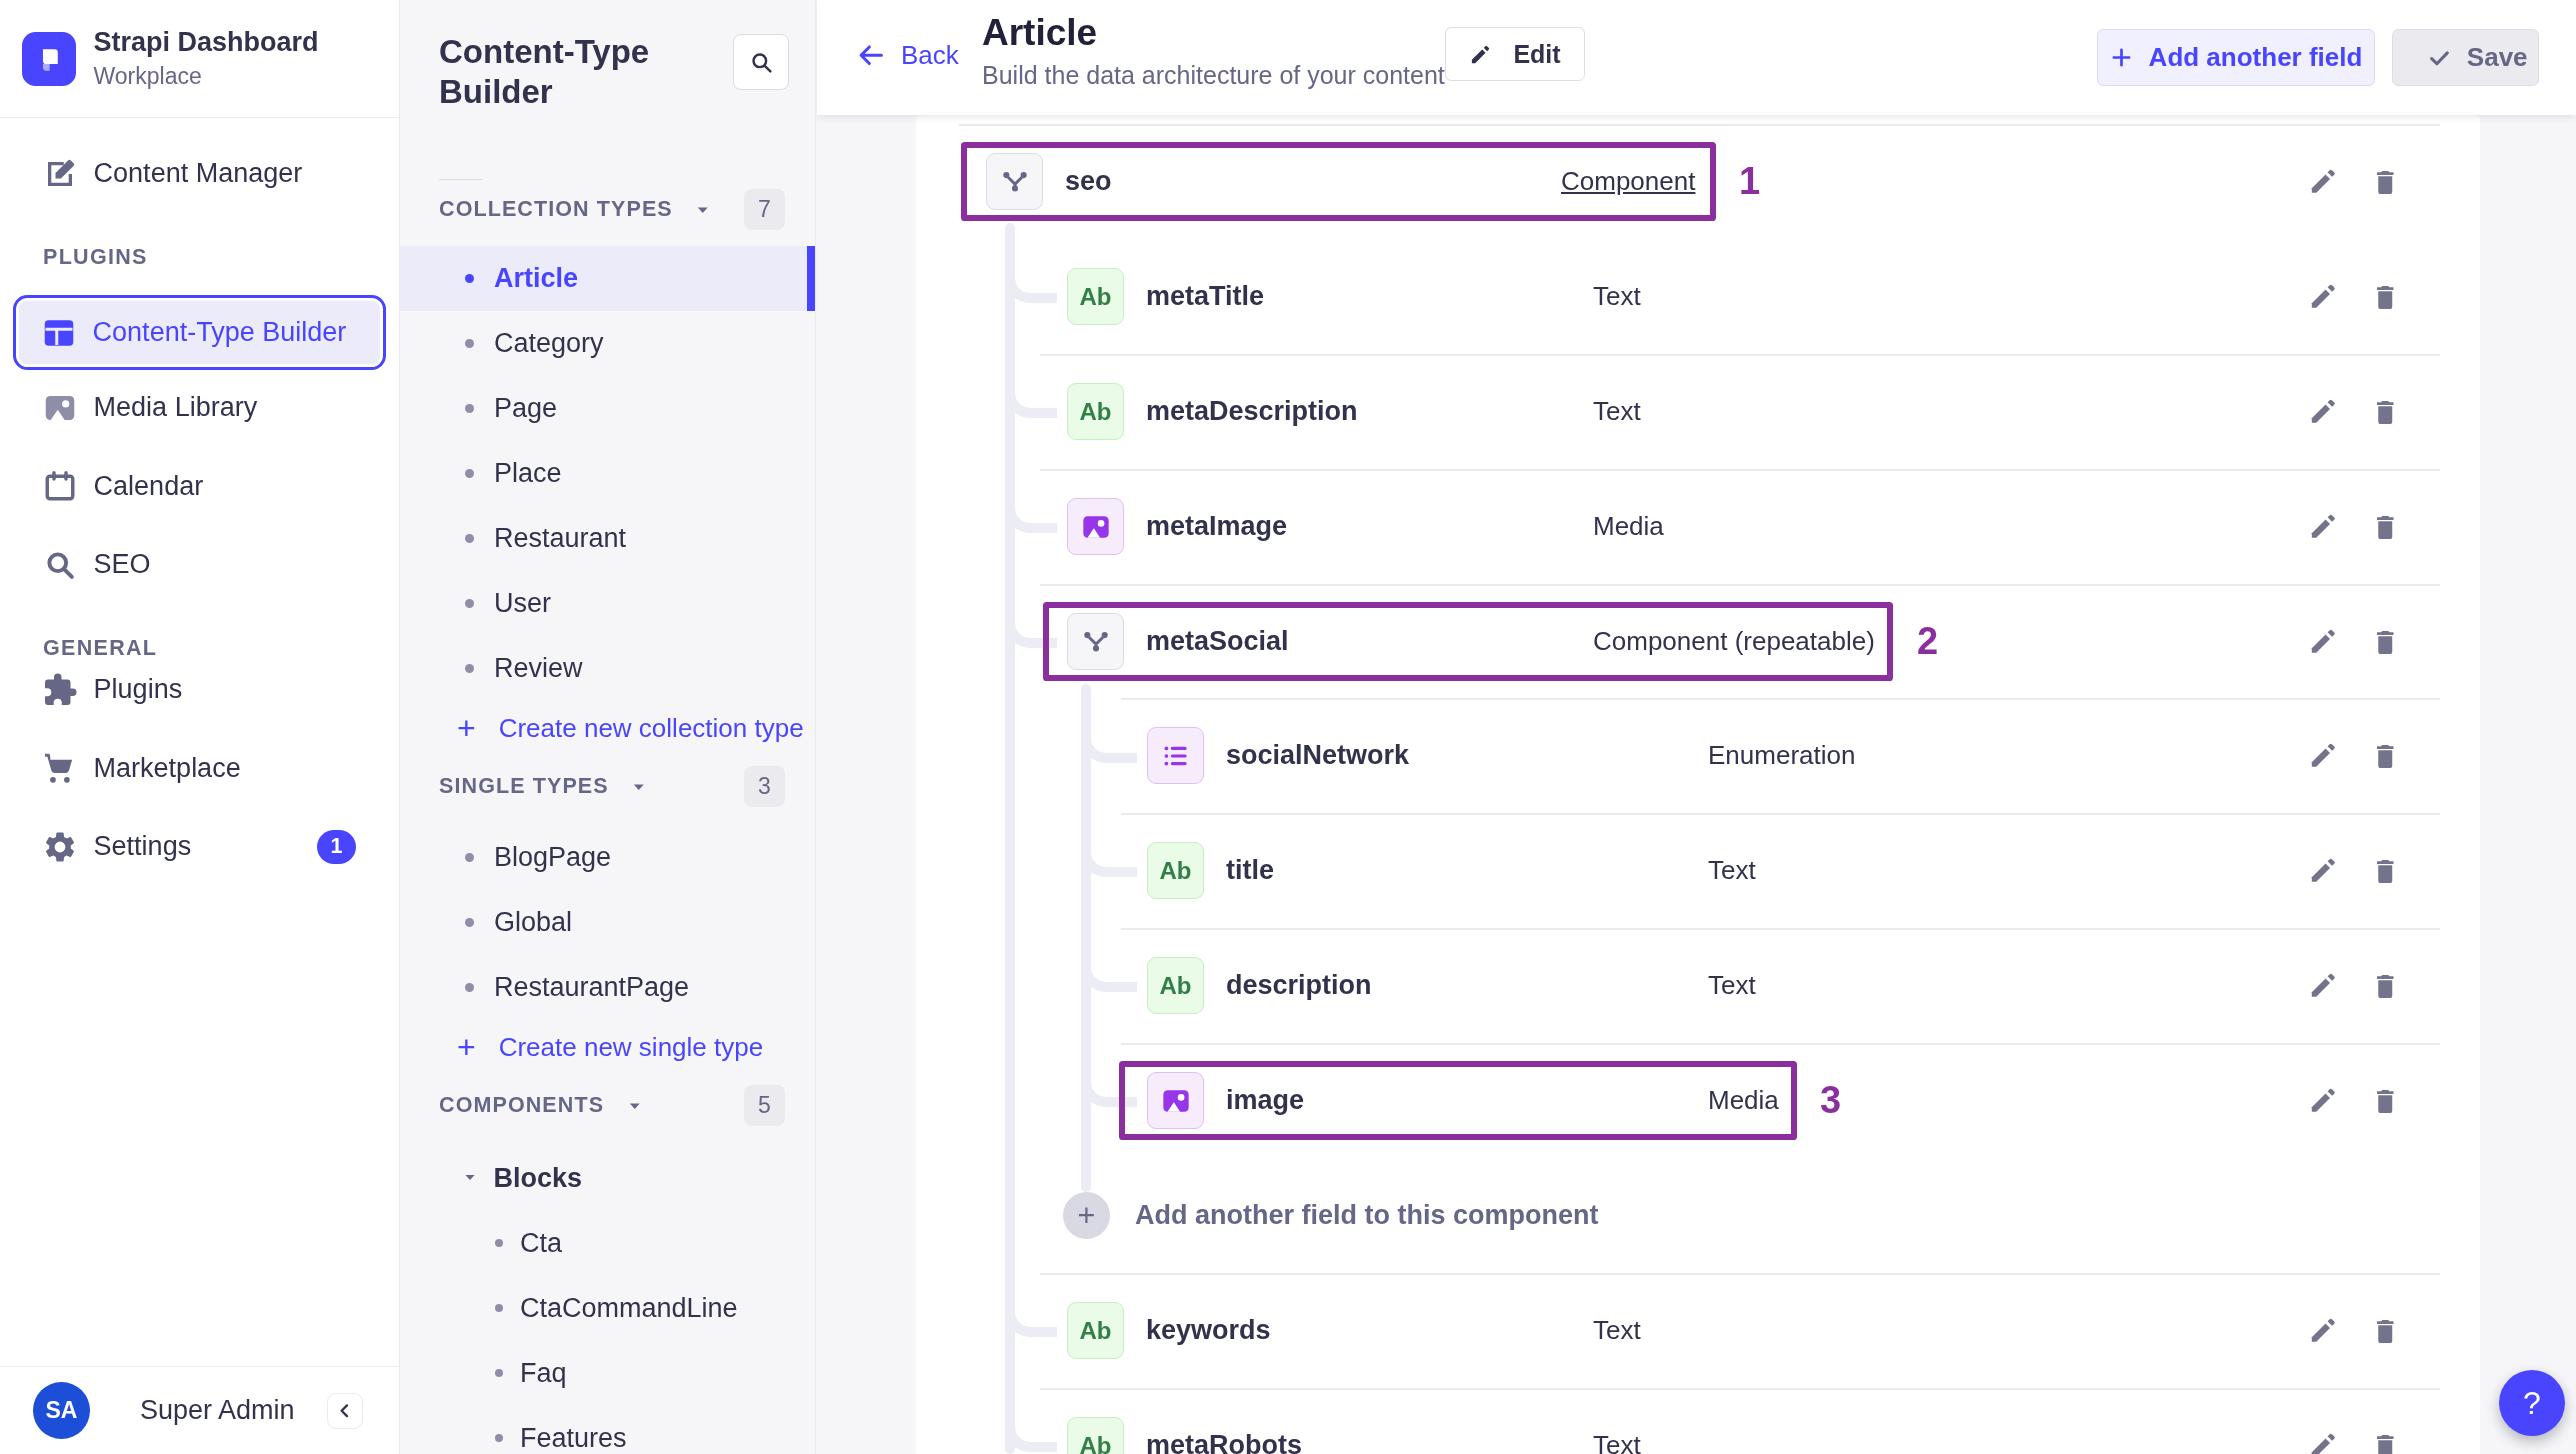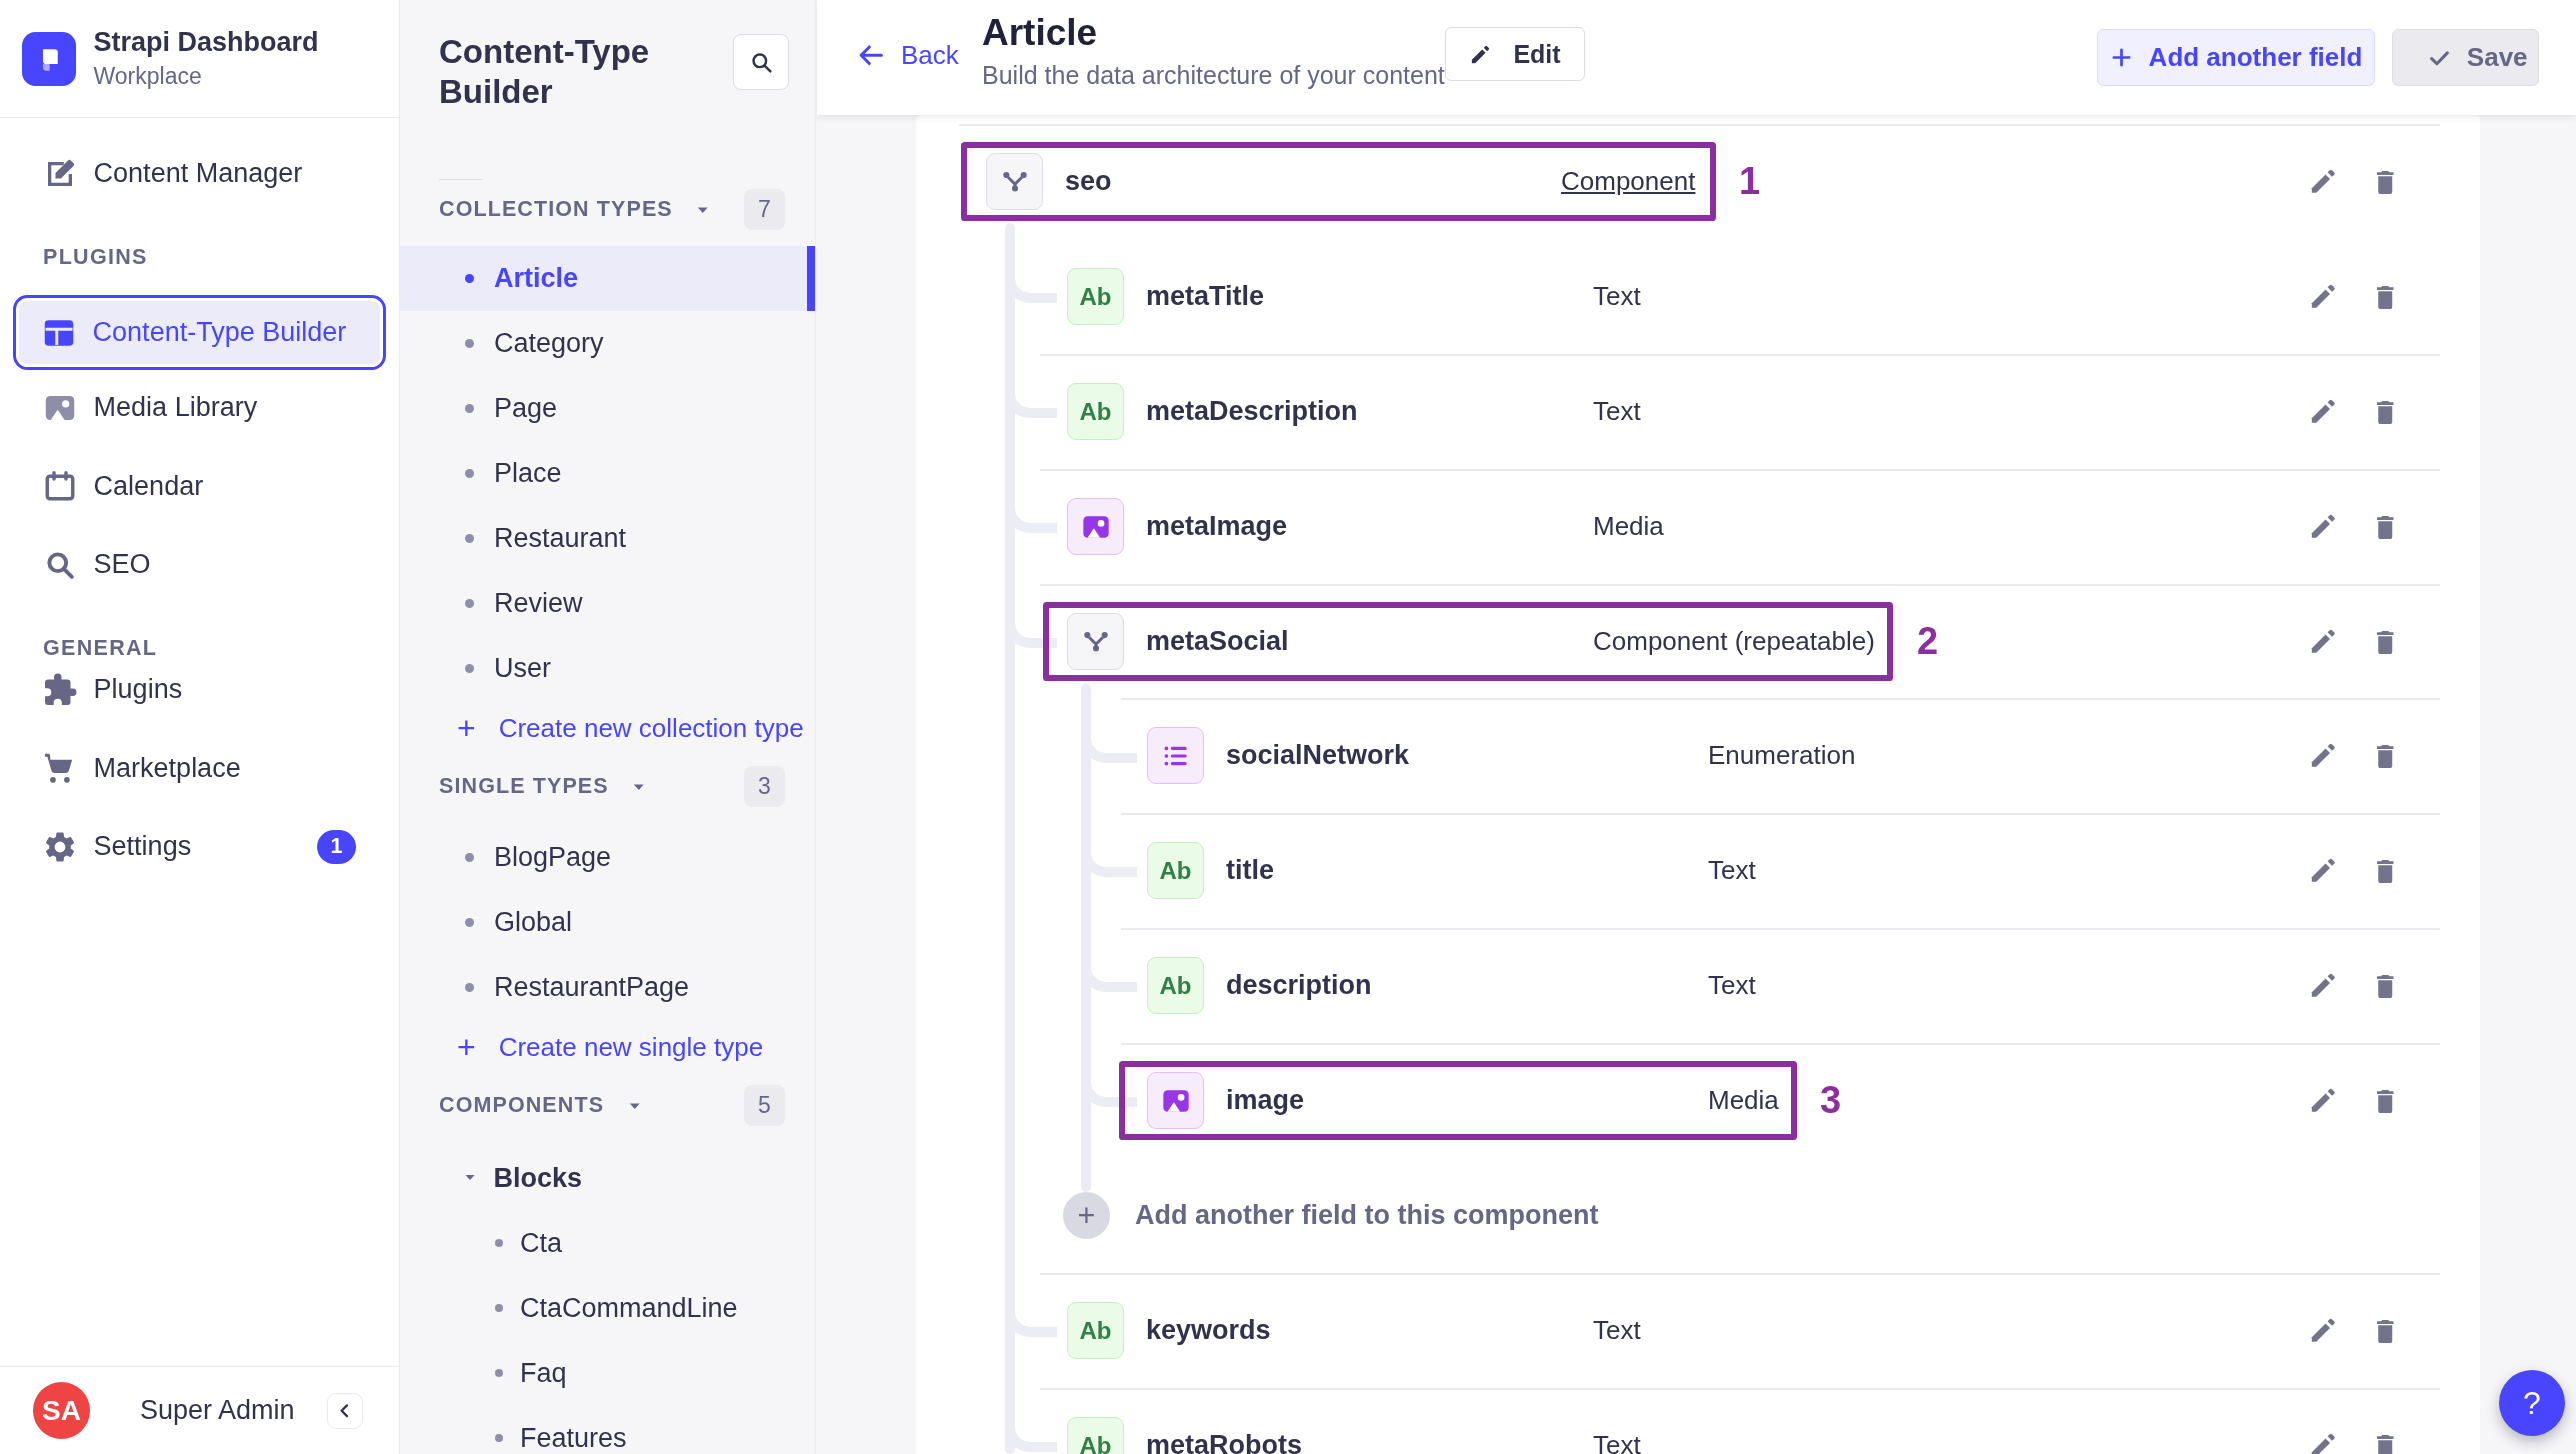--- a/index.html
+++ b/index.html
@@ -17,21 +17,21 @@
   .nav { padding-top:27px; }
   .nav-item { height:57px; margin:0 12.6px 21.5px 12.6px; display:flex; align-items:center; padding-left:29px; gap:16px; border-radius:9px; cursor:pointer; }
   .nav-item .nicon { width:36px; height:36px; flex:0 0 auto; display:flex; align-items:center; justify-content:center; }
   .nav-item .nicon svg { width:36px; height:36px; }
   .nav-item .nlabel { font-size:27px; color:#32324d; }
   .nav-heading { margin:43px 0 0 43px; height:25px; line-height:25px; font-size:21.5px; font-weight:700; letter-spacing:1.3px; color:#666687; }
   .nav-item.active { margin-top:25px; margin-bottom:9px; height:75px; background:#ebebfa; border:3.6px solid #4945ff; border-radius:14.4px; box-shadow:inset 0 0 0 2.7px #fff; padding-left:25px; }
   .nav-item.active .nlabel { color:#4945ff; font-weight:500; }
   .nav-badge { margin-left:auto; margin-right:30.5px; min-width:39px; height:34px; border-radius:17px; background:#4945ff; color:#fff; font-size:21.5px; font-weight:700; display:flex; align-items:center; justify-content:center; padding:0 10.8px; }
   .sidebar-footer { position:absolute; left:0; bottom:0; width:100%; height:88px; border-top:1.8px solid #eaeaef; display:flex; align-items:center; padding:0 36px 0 33px; }
-  .avatar { width:57px; height:57px; border-radius:50%; background:#ef4444; color:#fff; font-size:28px; font-weight:700; display:flex; align-items:center; justify-content:center; }
+  .avatar { width:57px; height:57px; border-radius:50%; background:#1d4ed8; color:#fff; font-size:23px; font-weight:700; display:flex; align-items:center; justify-content:center; }
   .footer-name { margin-left:50px; font-size:27px; color:#32324d; }
   .collapse-btn { margin-left:auto; width:36px; height:36px; border-radius:9px; border:1.8px solid #eaeaef; background:#fff; display:flex; align-items:center; justify-content:center; cursor:pointer; }
   .collapse-btn svg { width:21.5px; height:21.5px; }
 
   
   .subnav { position:absolute; left:400px; top:0; width:416px; height:1454px; background:#f6f6f9; border-right:1.8px solid #eaeaef; overflow:hidden; z-index:4; }
   .subnav-title { margin:32px 0 0 39px; width:296px; font-size:33px; font-weight:700; line-height:1.22; color:#32324d; }
   .search-btn { position:absolute; left:333px; top:34px; width:56px; height:56px; background:#fff; border:1.8px solid #dcdce4; border-radius:8px; display:flex; align-items:center; justify-content:center; cursor:pointer; }
   .search-btn svg { width:27px; height:27px; }
   .mini-divider { margin:66px 0 0 39px; width:43px; height:1.8px; background:#dcdce4; }
@@ -246,25 +246,25 @@
           <li>
             <span class="bullet"></span>
             <span>Place</span>
           </li>
           <li>
             <span class="bullet"></span>
             <span>Restaurant</span>
           </li>
           <li>
             <span class="bullet"></span>
+            <span>User</span>
+          </li>
+          <li>
+            <span class="bullet"></span>
             <span>Review</span>
-          </li>
-          <li>
-            <span class="bullet"></span>
-            <span>User</span>
           </li>
         </ul>
       <div class="create-link">
         <span class="plus">+</span>
         <span>Create new collection type</span>
       </div>
     </div>
 
     <div class="sec-head tight">
       <span class="sec-label">SINGLE TYPES</span>

